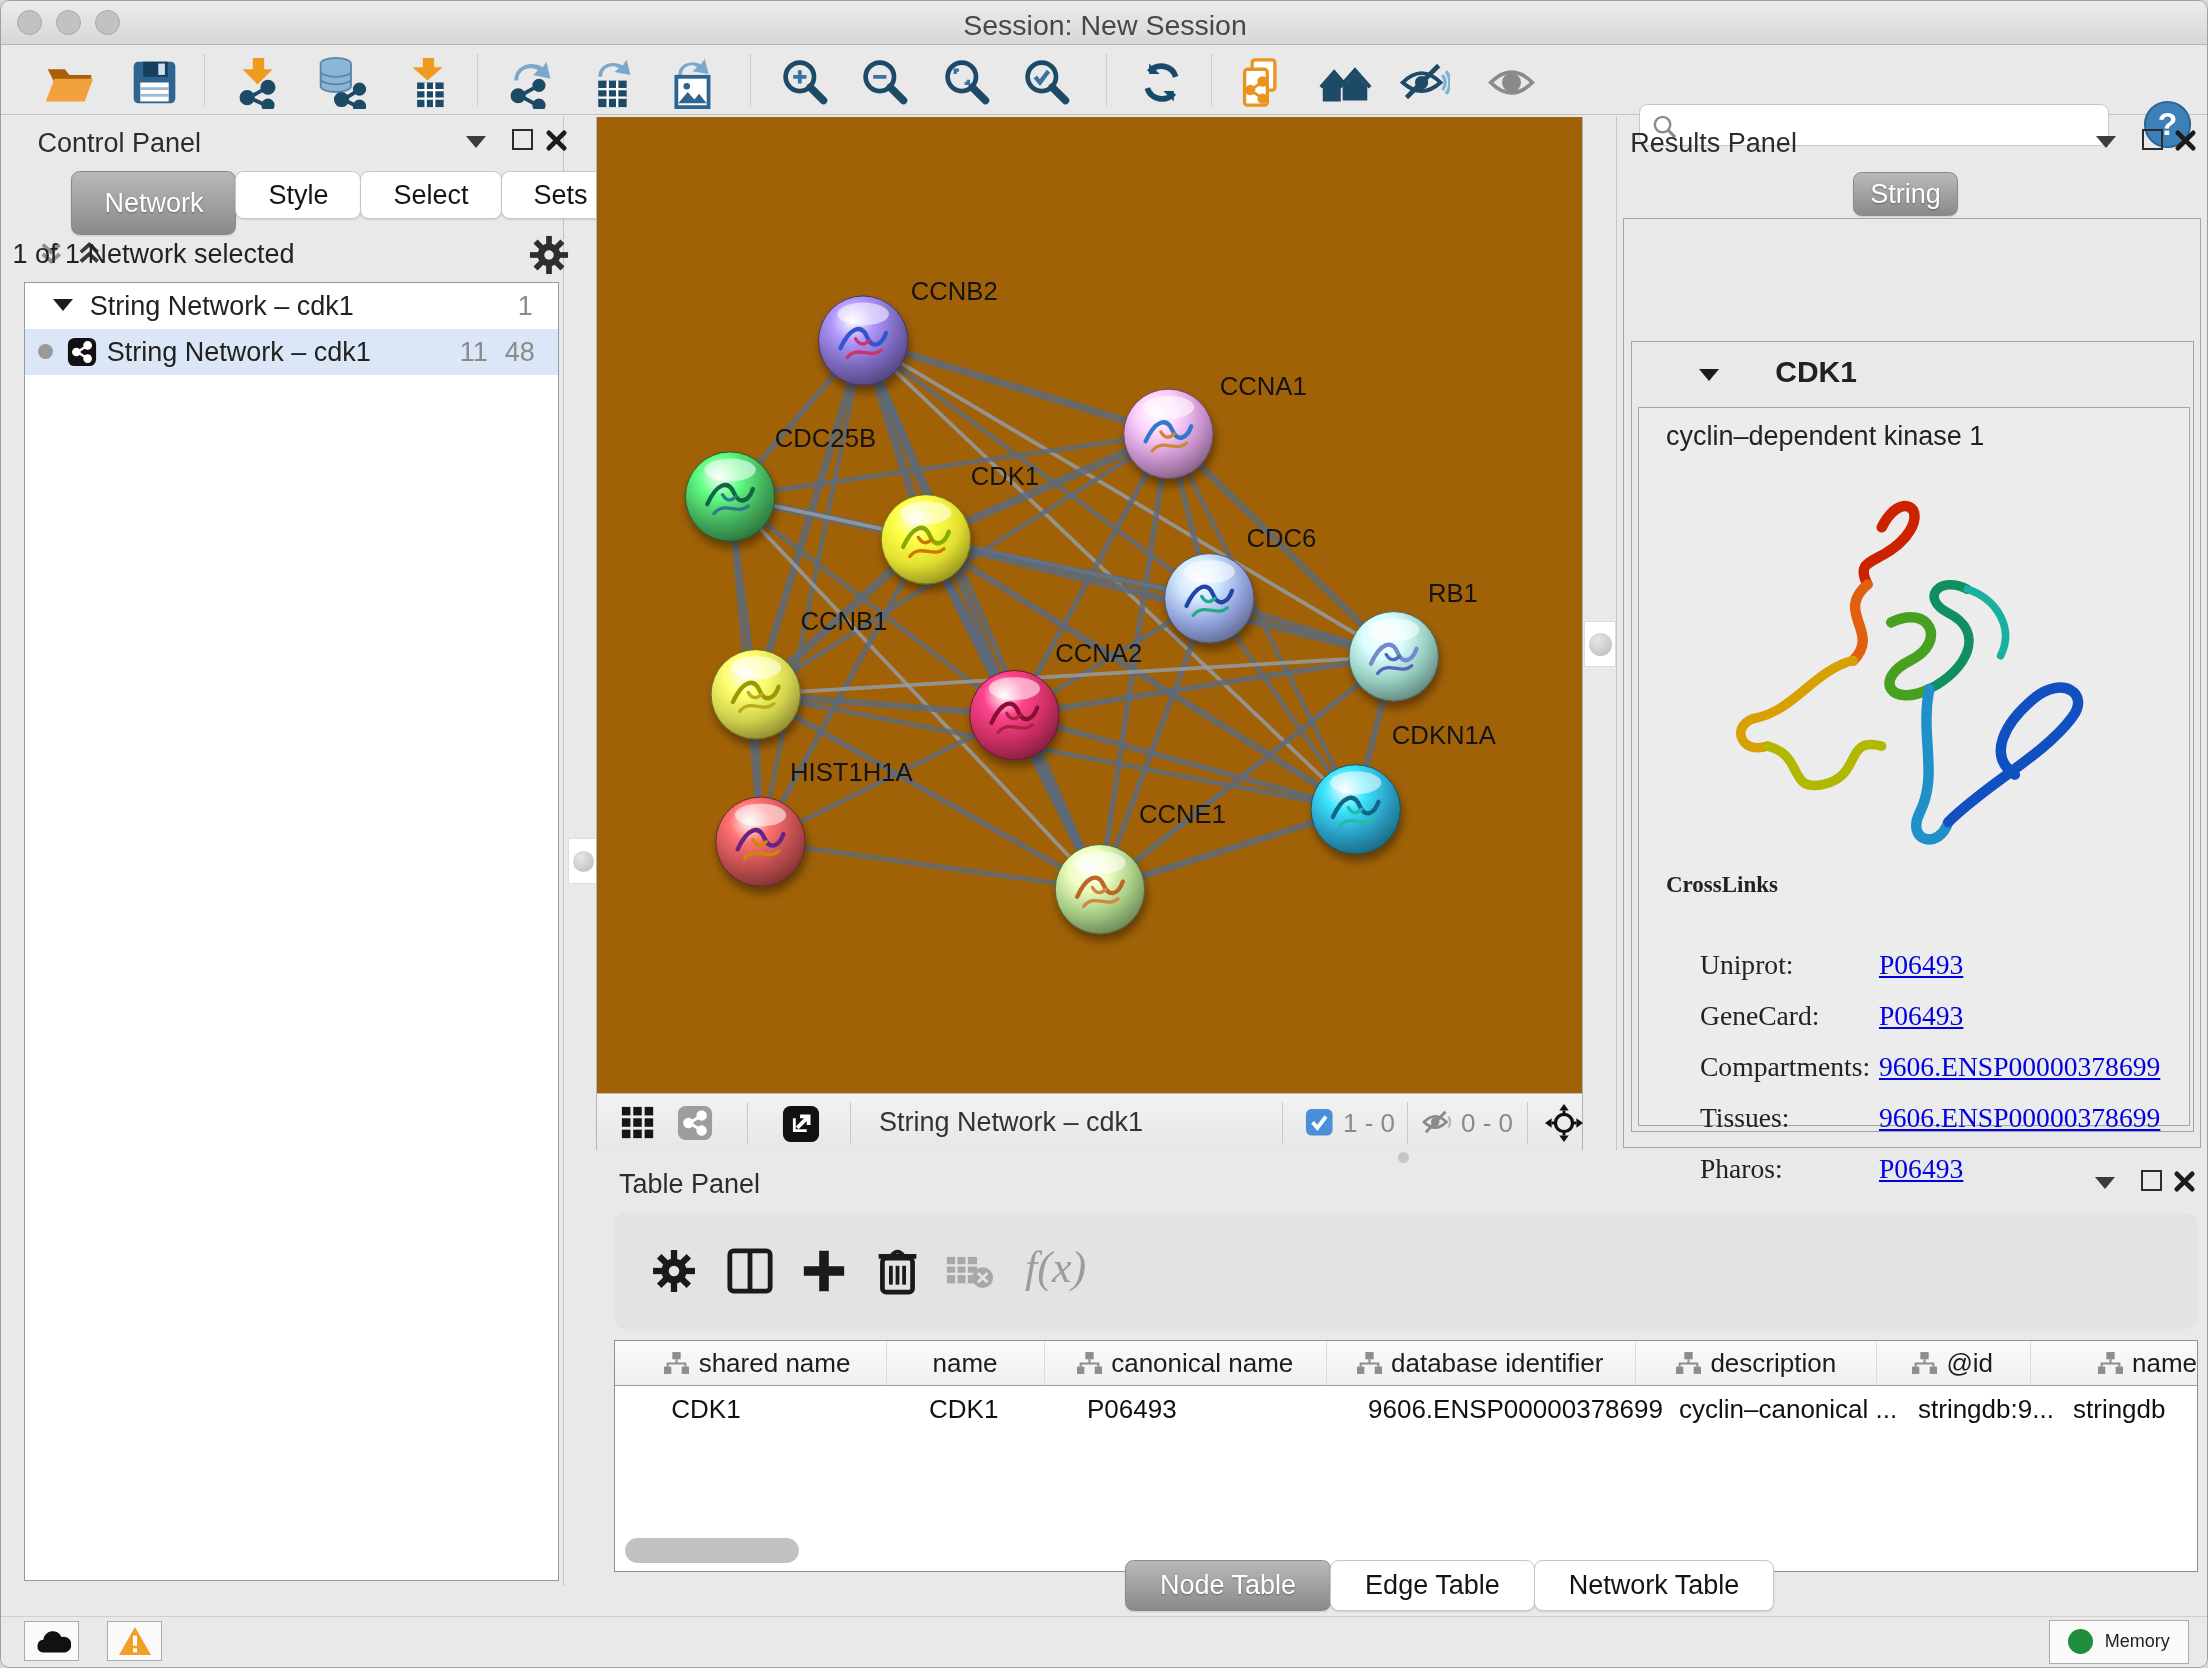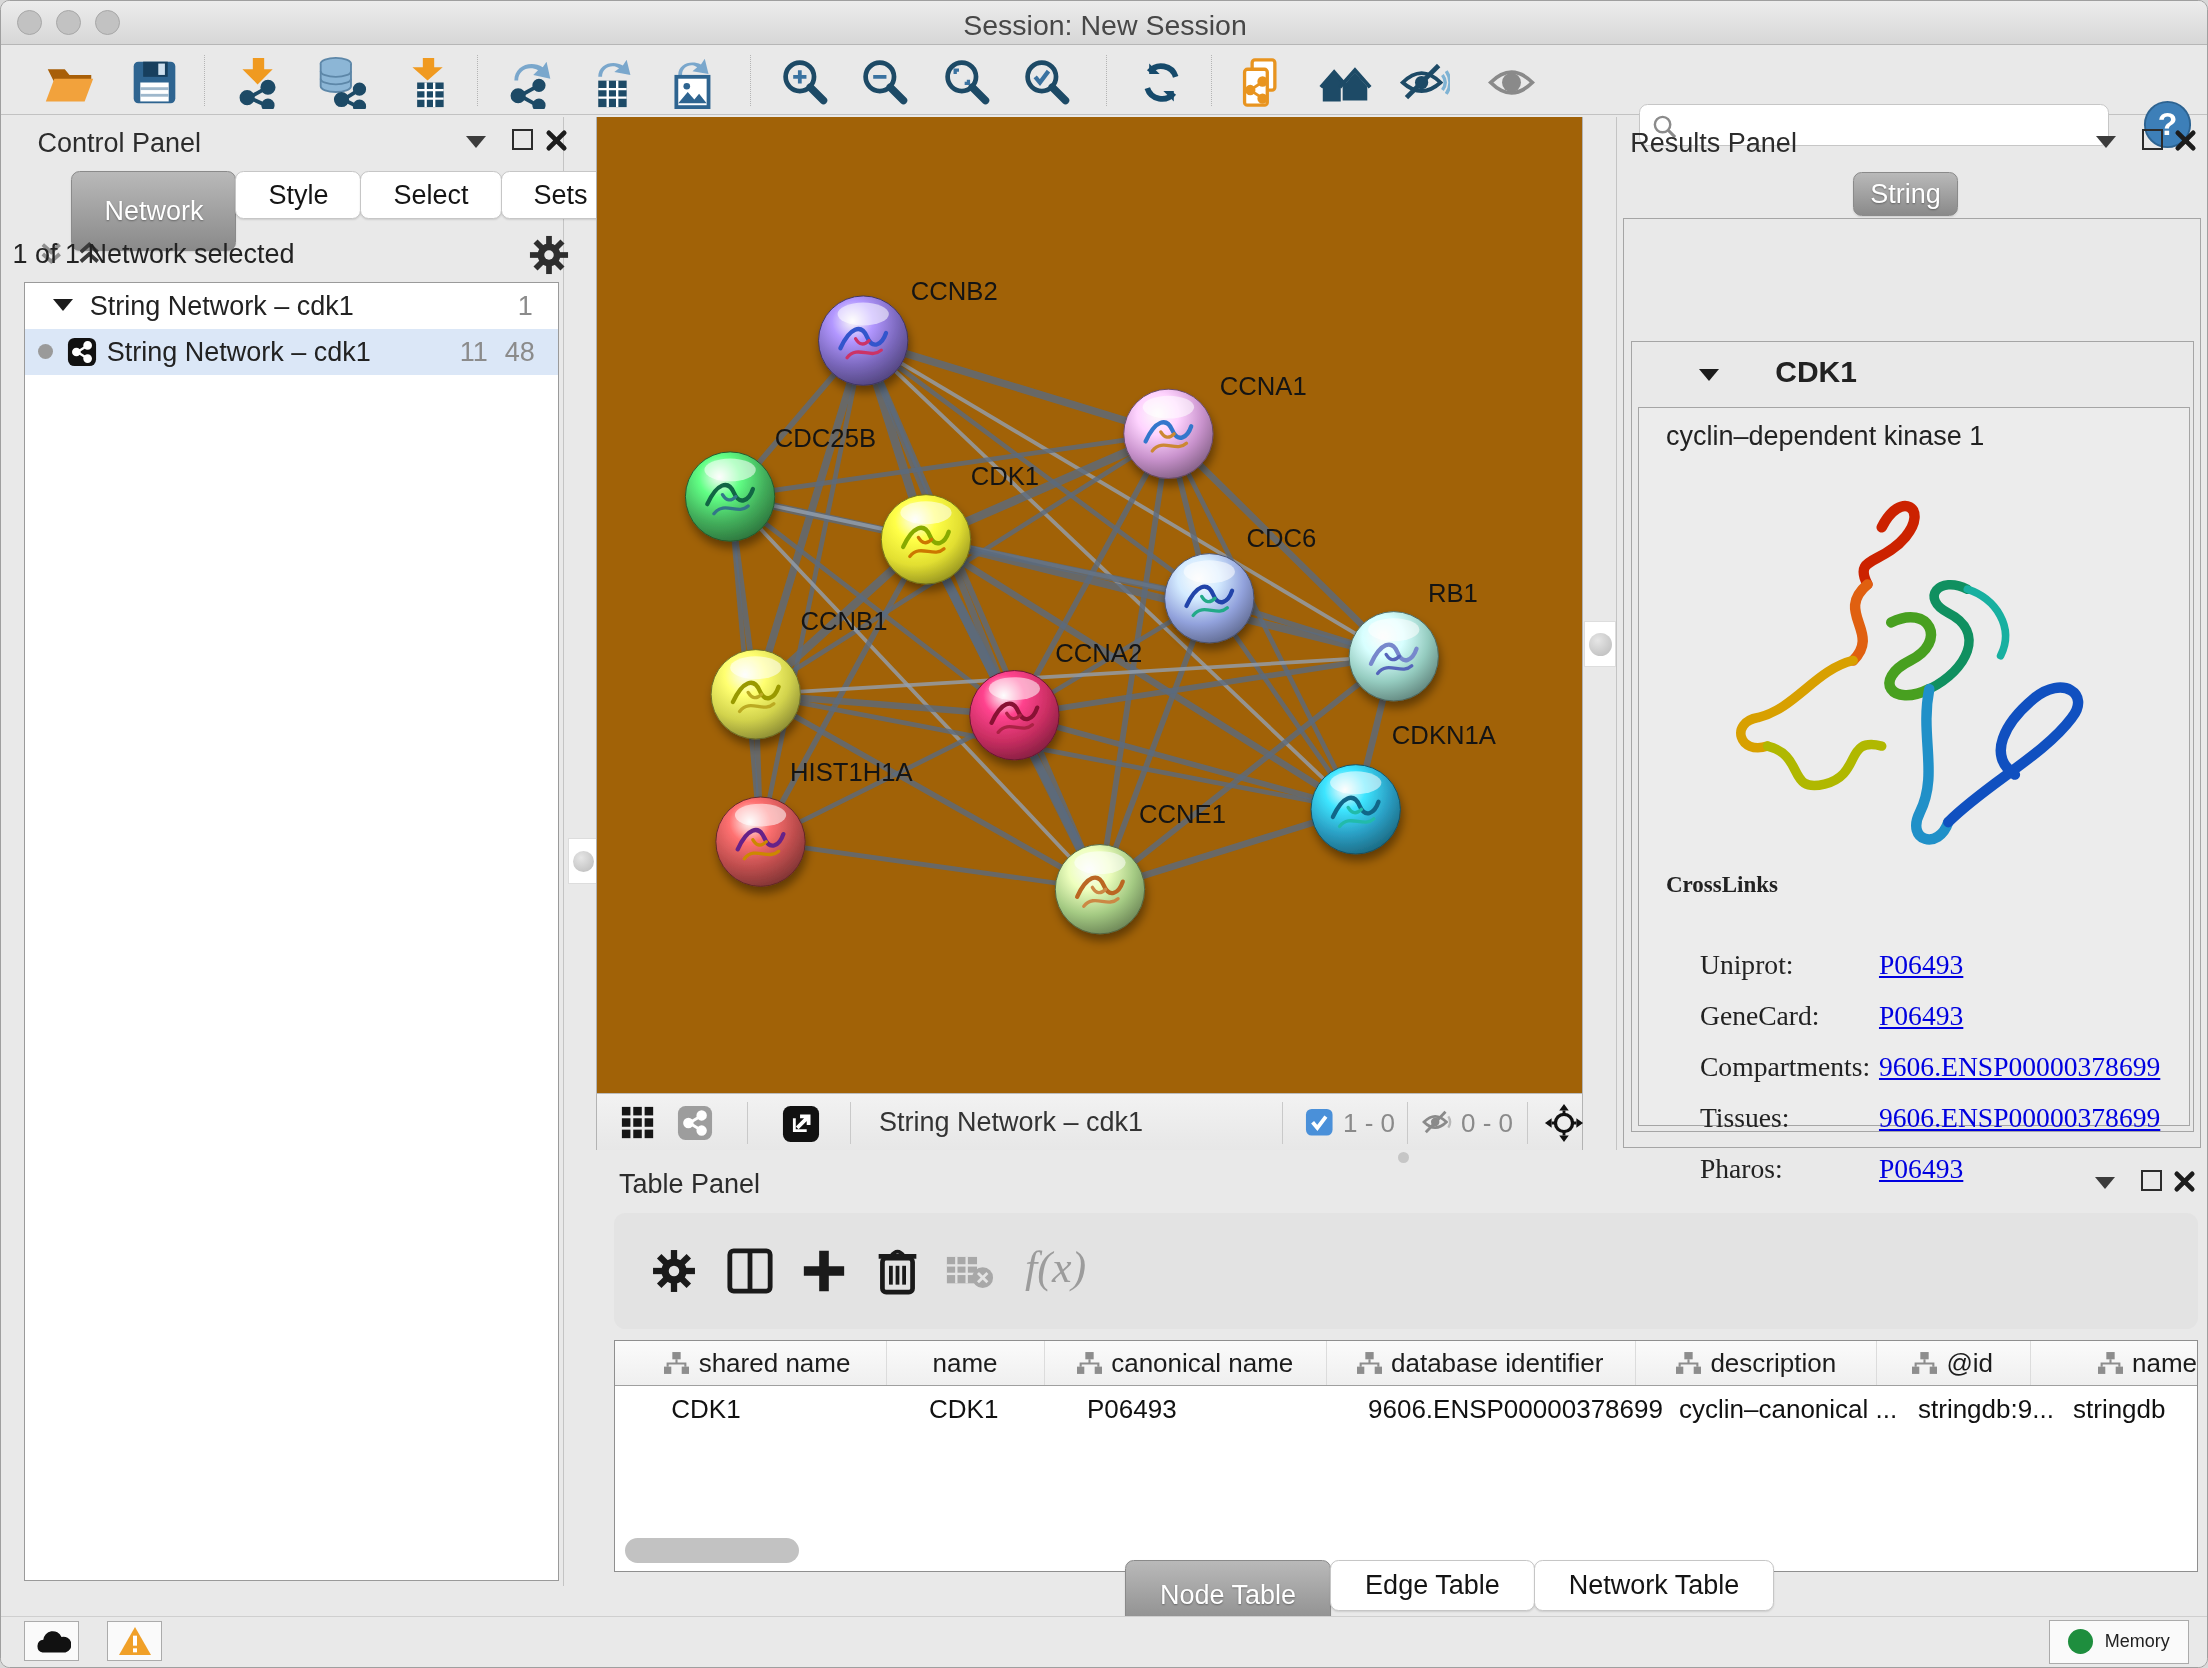--- a/index.html
+++ b/index.html
@@ -210,21 +210,21 @@
   </div>
 
   <div class="abs" style="left:11.4px;top:116px;width:552px;height:1469px;border-right:1px solid #c4c4c4">
     <div class="abs panel-title" style="left:25px;top:11.4px">Control Panel</div>
     <div class="abs mini-tri" style="left:454px;top:19px"></div>
     <div class="abs float-ico" style="left:500px;top:12.4px"></div>
     <svg class="abs" style="left:533px;top:12.4px" width="23" height="23" viewBox="0 0 24 24">
       <path d="M4 4 L20 20 M20 4 L4 20" stroke="#1c1c1c" stroke-width="5" stroke-linecap="round"></path>
     </svg>
     <div class="abs" id="cp-tabs" style="left:59px;top:54px;height:46px;display:flex">
-        <div class="seg-tab active" style="padding: 16px 32px; height: 46px; margin-right: -1px;">Network</div>
+        <div class="seg-tab active" style="padding: 8px 32px; height: 46px; margin-right: -1px;">Network</div>
         <div class="seg-tab" style="padding: 0px 32px; height: 46px; margin-right: -1px;">Style</div>
         <div class="seg-tab" style="padding: 0px 32px; height: 46px; margin-right: -1px;">Select</div>
         <div class="seg-tab" style="padding: 0px 32px; height: 46px; margin-right: -1px;">Sets</div>
       </div>
 
     <svg class="abs" style="left:25px;top:122px" width="28.5" height="30" viewBox="0 0 30 32">
       <path d="M6 6 l9 8 9-8 M6 16 l9 8 9-8" fill="none" stroke="#8f8f8f" stroke-width="4"></path>
     </svg>
     <svg class="abs" style="left:63px;top:122px" width="28.5" height="30" viewBox="0 0 30 32">
       <path d="M6 14 l9-8 9 8 M6 24 l9-8 9 8" fill="none" stroke="#3a3a3a" stroke-width="4"></path>
@@ -764,21 +764,21 @@
           <div class="td" style="left: 429px; width: 282px;">P06493</div>
           <div class="td" style="left: 710px; width: 310px;">9606.ENSP00000378699</div>
           <div class="td" style="left: 1021px; width: 240px;">cyclin–canonical ...</div>
           <div class="td" style="left: 1260px; width: 155px;">stringdb:9...</div>
           <div class="td" style="left: 1415px; width: 304px;">stringdb</div>
         </div>
       <div class="hscroll" style="left:9.5px;bottom:7.6px;width:174px;height:25px"></div>
     </div>
 
     <div class="abs" id="tp-tabs" style="left:529px;top:406px;height:49px;display:flex">
-        <div class="seg-tab active" style="padding: 10px 34px; height: 49px; margin-right: -1px;">Node Table</div>
+        <div class="seg-tab active" style="padding: 0px 34px; height: 49px; margin-right: -1px;">Node Table</div>
         <div class="seg-tab" style="padding: 0px 34px; height: 49px; margin-right: -1px;">Edge Table</div>
         <div class="seg-tab" style="padding: 0px 34px; height: 49px; margin-right: -1px;">Network Table</div>
       </div>
   </div>
 
   <div class="abs" style="left:0;top:1615px;width:2208px;height:53px;background:#e9e9e9;border-top:1px solid #cfcfcf">
     <div class="abs statusbtn" style="left:23px;top:3.8px;width:55px;height:40px">
       <svg width="38" height="27" viewBox="0 0 48 34">
         <path d="M12 32a8 8 0 0 1 1-15.8A12 12 0 0 1 36 12.5 8.5 8.5 0 0 1 41 32z" fill="#111"></path>
       </svg>

